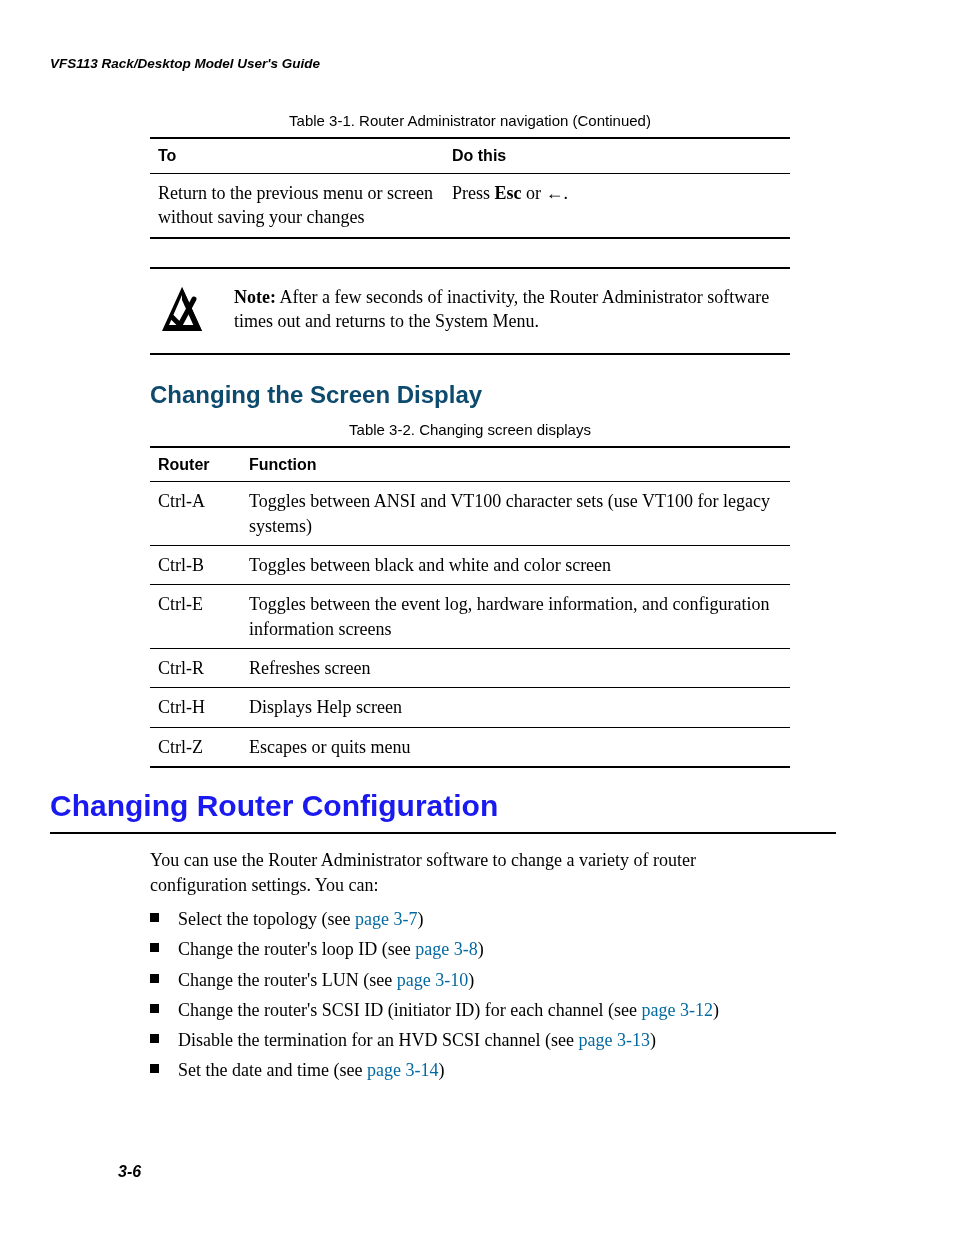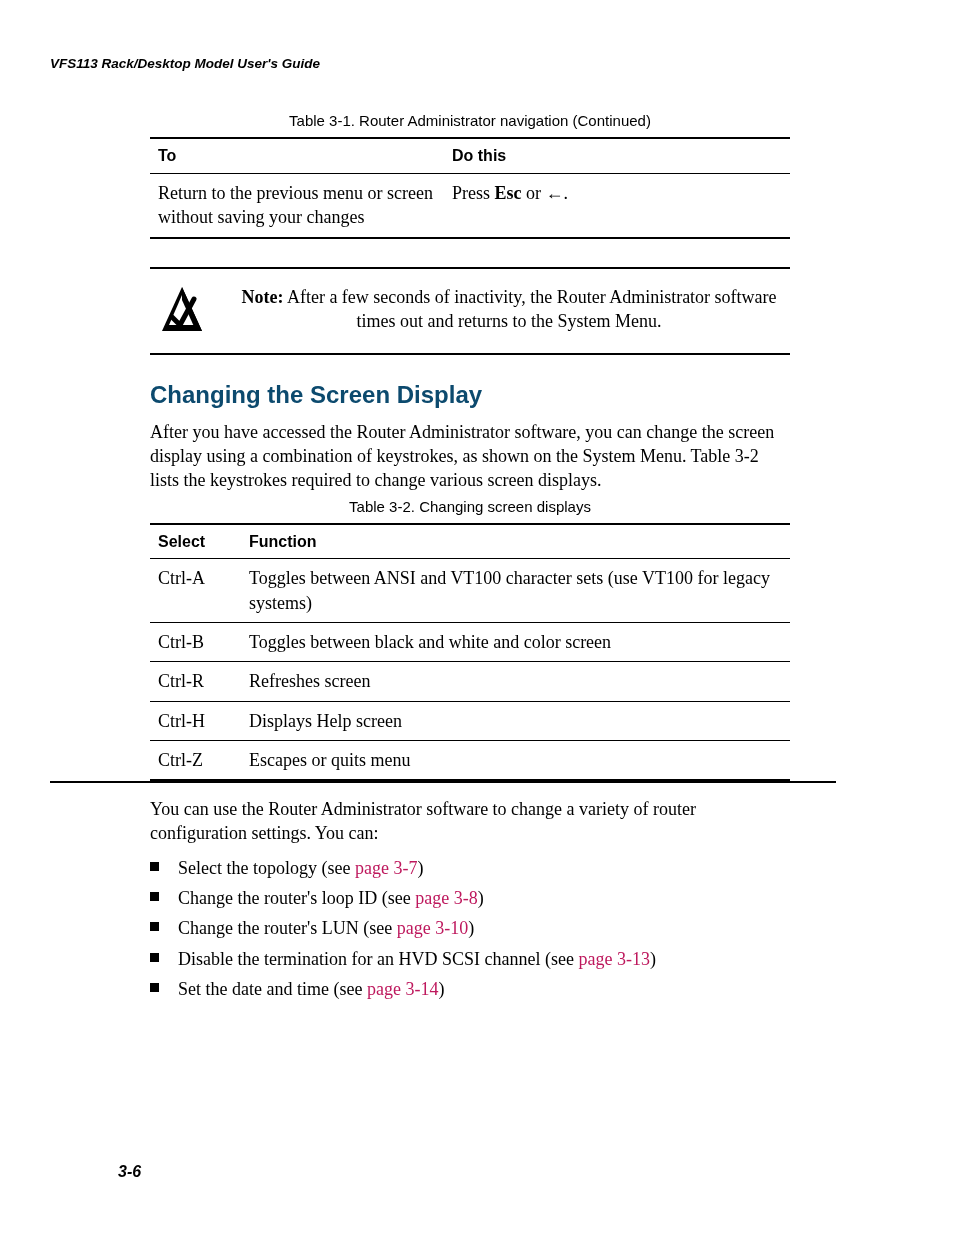--- a/index.html
+++ b/index.html
@@ -61,21 +61,21 @@
     border-bottom: 2.5px solid #000;
     padding: 16px 0 20px 0;
     display: flex;
     align-items: flex-start;
   }
   .note-icon {
     width: 48px; height: 48px;
     margin: 0 28px 0 8px;
     flex: 0 0 auto;
   }
-  .note-text { flex: 1; padding-right: 6px; text-align: center; }
+  .note-text { flex: 1; padding-right: 6px; }
   .note-text .lbl { font-weight: bold; }
   .h2 {
     font-family: Arial, Helvetica, sans-serif;
     color: #0c4a6e;
     font-weight: bold;
     font-size: 24px;
     margin: 14px 0 8px 100px;
   }
   .content {
     margin-left: 100px;
@@ -103,21 +103,21 @@
     padding-left: 28px;
     margin: 6px 0;
   }
   ul.sq li::before {
     content: "";
     position: absolute;
     left: 0; top: 6px;
     width: 9px; height: 9px;
     background: #000;
   }
-  .xref { color: #be185d; text-align: right; }
+  .xref { color: #0369a1; text-align: right; }
   .sym { font-family: "Segoe UI Symbol","Apple Symbols", Arial, sans-serif; }
   .page-num {
     position: absolute;
     left: 118px;
     bottom: 52px;
     font-family: Arial, Helvetica, sans-serif;
     font-style: italic;
     font-weight: bold;
     font-size: 16px;
   }
@@ -153,60 +153,65 @@
       <polygon points="24,10 11,40 37,40" fill="#fff"></polygon>
       <polygon points="24,2 44,46 38,46 24,15" fill="#000"></polygon>
       <path d="M14 32 L22 40 L36 14" stroke="#000" stroke-width="5" fill="none" stroke-linecap="round" stroke-linejoin="round"></path>
     </svg>
     <div class="note-text">
       <span class="lbl">Note:</span><span> After a few seconds of inactivity, the Router Administrator software times out and returns to the System Menu.</span>
     </div>
   </div>
 
   <div class="h2">Changing the Screen Display</div>
-  <div class="content">After you have accessed the Router Administrator software, you can change the screen display using a combination of keystrokes, as shown on the System Menu. Table 3-2 lists the keystrokes required to change various screen displays.</div>
 
   <div class="caption" style="margin-left:100px;width:640px;margin-top:4px;">Table 3-2. Changing screen displays</div>
   <table class="tbl tbl2">
     <thead>
       <tr>
-        <th>Select</th>
+        <th>Router</th>
         <th>Function</th>
       </tr>
     </thead>
     <tbody>
       <tr>
           <td>Ctrl-A</td>
           <td>Toggles between ANSI and VT100 character sets (use VT100 for legacy systems)</td>
         </tr>
       <tr>
           <td>Ctrl-B</td>
           <td>Toggles between black and white and color screen</td>
         </tr>
       <tr>
+          <td>Ctrl-E</td>
+          <td>Toggles between the event log, hardware information, and configuration information screens</td>
+        </tr>
+      <tr>
           <td>Ctrl-R</td>
           <td>Refreshes screen</td>
         </tr>
       <tr>
           <td>Ctrl-H</td>
           <td>Displays Help screen</td>
         </tr>
       <tr>
           <td>Ctrl-Z</td>
           <td>Escapes or quits menu</td>
         </tr>
     </tbody>
   </table>
 
+  <div class="h1">Changing Router Configuration</div>
   <hr class="h1-rule">
   <div class="content">
     <div>You can use the Router Administrator software to change a variety of router configuration settings. You can:</div>
     <ul class="sq">
       <li><span>Select the topology (see </span><span class="xref">page 3-7</span><span>)</span></li>
       <li><span>Change the router's loop ID (see </span><span class="xref">page 3-8</span><span>)</span></li>
       <li><span>Change the router's LUN (see </span><span class="xref">page 3-10</span><span>)</span></li>
+      <li><span>Change the router's SCSI ID (initiator ID) for each channel (see </span><span class="xref">page 3-12</span><span>)</span></li>
       <li><span>Disable the termination for an HVD SCSI channel (see </span><span class="xref">page 3-13</span><span>)</span></li>
       <li><span>Set the date and time (see </span><span class="xref">page 3-14</span><span>)</span></li>
     </ul>
   </div>
 
   <div class="page-num">3-6</div>
 </div>
 
 </body></html>

